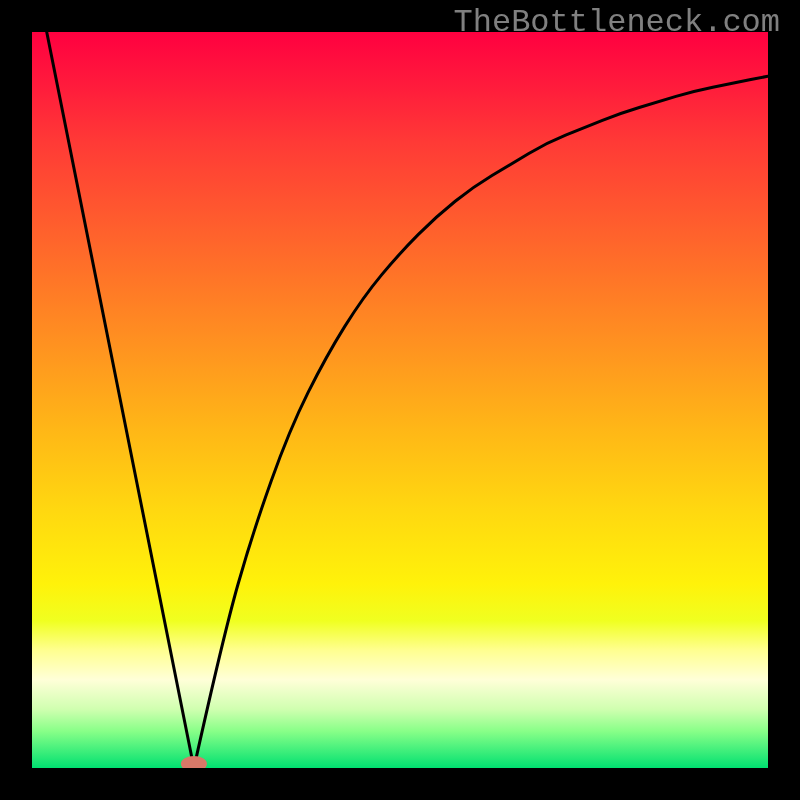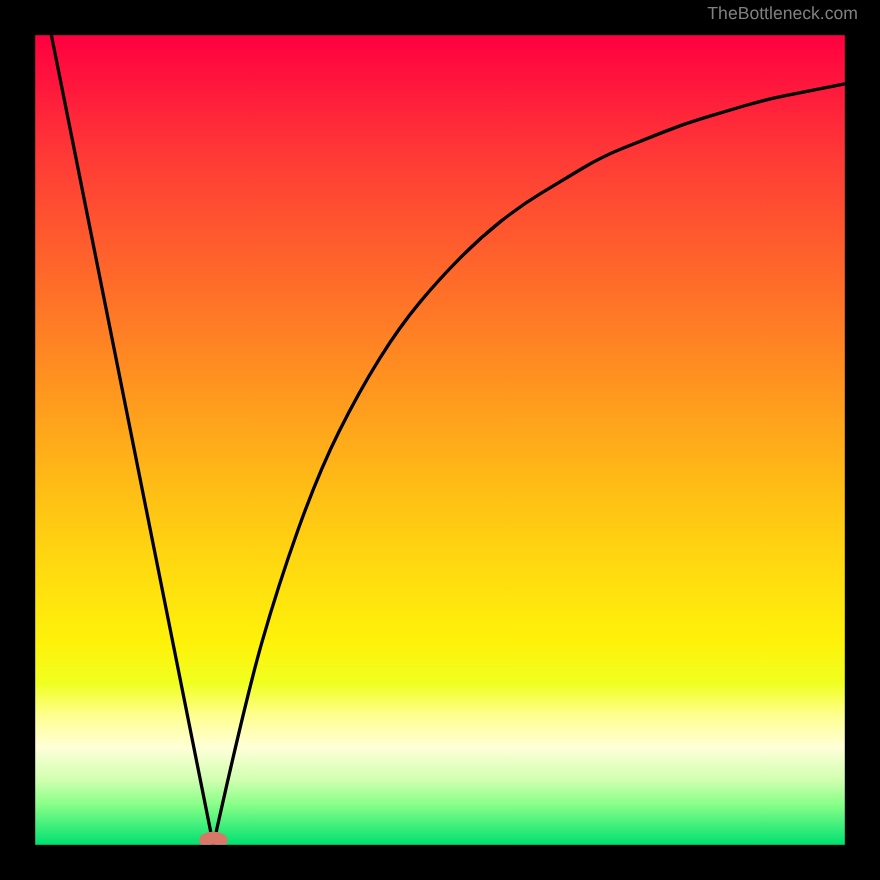--- a/index.html
+++ b/index.html
@@ -40,23 +40,23 @@
       #d0ffb0 92%,
       #88ff88 95%,
       #00e070 100%
     );
   }
   .watermark {
     position: absolute;
     top: 4px;
     right: 20px;
     color: #808080;
-    font-size: 16px;
+    font-size: 32px;
     font-weight: normal;
-    font-family: Liberation Sans, sans-serif;
+    font-family: Liberation Mono, monospace;
     letter-spacing: 0;
   }
   svg.curve {
     position: absolute;
     left: 0;
     top: 0;
     width: 736px;
     height: 736px;
   }
 </style>

